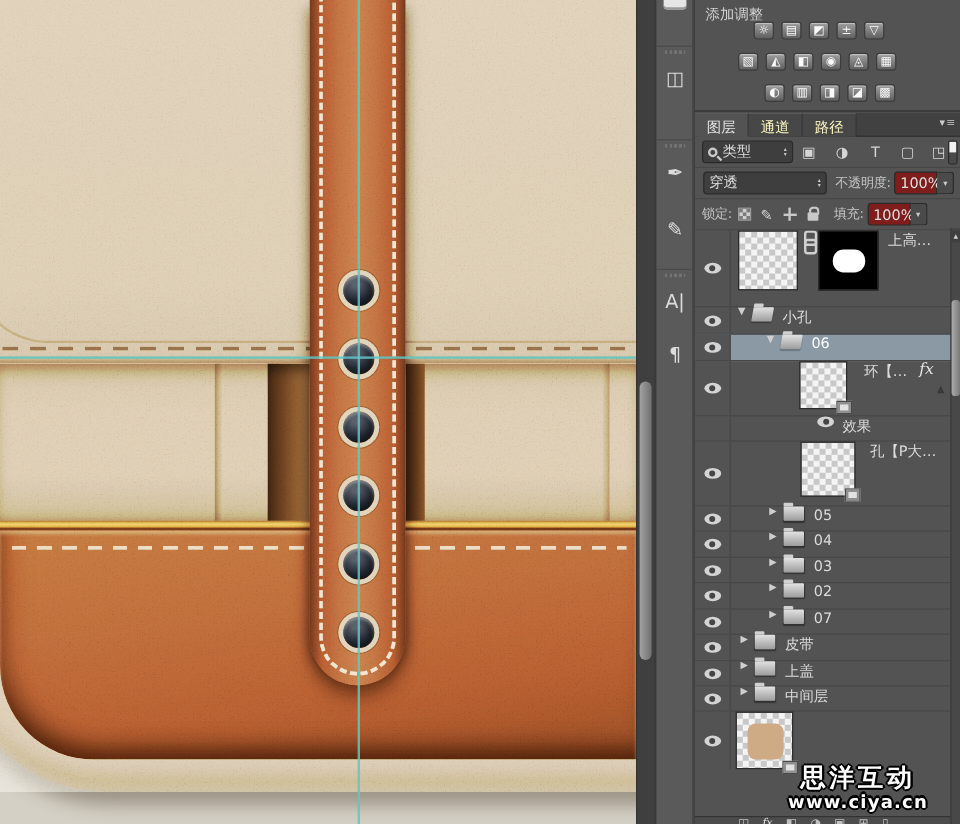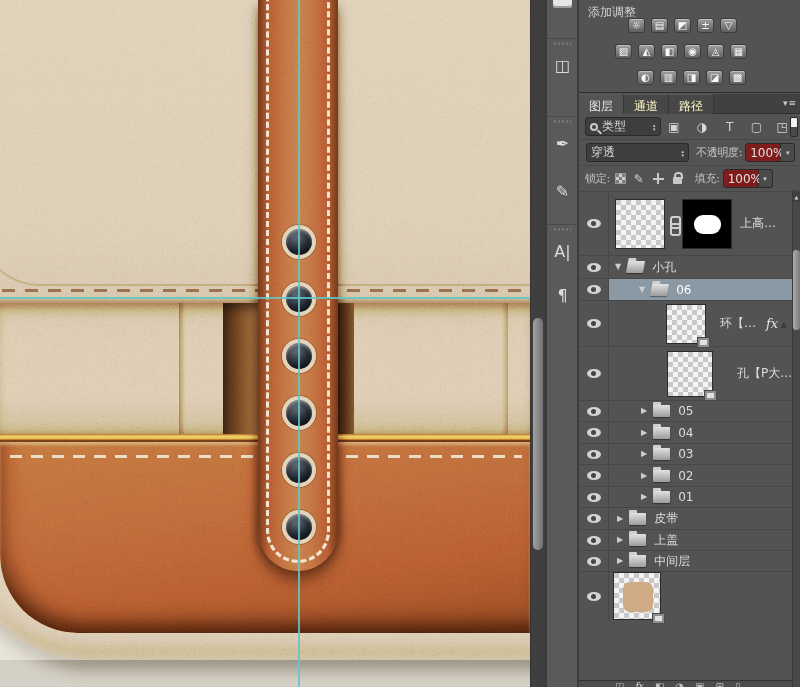--- a/index.html
+++ b/index.html
@@ -110,21 +110,21 @@
         border:1px solid #999}
   .lockicon{width:9px;height:7px;background:#c9c9c9;border-radius:1px;position:relative;margin-top:4px}
   .lockicon::before{content:"";position:absolute;top:-5px;left:1px;width:5px;height:5px;
         border:2px solid #c9c9c9;border-bottom:none;border-radius:4px 4px 0 0}
   .moveicon{width:11px;height:11px;position:relative}
   .moveicon::before{content:"";position:absolute;left:0;top:4.5px;width:11px;height:2px;background:#c9c9c9}
   .moveicon::after{content:"";position:absolute;left:4.5px;top:0;width:2px;height:11px;background:#c9c9c9}
 
   
   .list{position:absolute;left:0;top:192px;width:222px;bottom:7px;background:#535353;overflow:hidden}
-  .lr{position:relative;border-bottom:1px solid #474747;display:flex;align-items:center}
+  .lr{position:relative;border-bottom:1px solid #474747;display:flex;align-items:flex-start}
   .eyecol{width:30px;align-self:stretch;border-right:1px solid #474747;display:flex;align-items:center;
         justify-content:center;flex:none;background:#535353}
   .eye{width:14px;height:9px;background:#d4d4d4;border-radius:50%;position:relative;flex:none}
   .eye::after{content:"";position:absolute;left:4.5px;top:2px;width:5px;height:5px;background:#454545;border-radius:50%}
   .sel{background:#8b99a5}
   .sel .llabel{color:#fff}
   .tri{font-size:8px;color:#cfcfcf;flex:none;line-height:1}
   .folder{width:17px;height:12px;background:linear-gradient(#e2e2e2,#9c9c9c);border-radius:1px;
         position:relative;flex:none;box-shadow:0 1px 1px rgba(0,0,0,.4)}
   .folder::before{content:"";position:absolute;top:-3px;left:0;width:8px;height:3px;background:#d0d0d0;
@@ -323,31 +323,36 @@
             <span class="eye"></span>
           </div>
         <div class="checker" style="width:40px;height:40px;margin-left:57px">
           <span class="vbadge"></span>
         </div>
         <span class="llabel" style="margin-left:14px">环【…</span>
         <span class="fxmark" style="margin-left:10px">fx</span>
         <span class="fxchev">▲</span>
       </div>
 
+      <div class="lr" style="height:21px">
+        <div class="eyecol"></div>
+        <span class="eye" style="margin-left:72px"></span>
+        <span class="llabel" style="margin-left:7px">效果</span>
+      </div>
 
 
 
       <div class="lr" style="height:54px">
         <div class="eyecol">
             <span class="eye"></span>
           </div>
         <div class="checker" style="width:46px;height:46px;margin-left:58px">
           <span class="vbadge"></span>
         </div>
-        <span class="llabel" style="margin-left:24px">孔【P大…</span>
+        <span class="llabel" style="margin-left:12px">孔【P大…</span>
       </div>
 
       <div class="lr" style="height:21px">
         <div class="eyecol">
             <span class="eye"></span>
           </div>
         <span class="tri" style="margin-left:32px">▶</span>
         <span class="folder" style="margin-left:6px"></span>
         <span class="llabel" style="margin-left:8px">05</span>
       </div>
@@ -374,21 +379,21 @@
         <span class="tri" style="margin-left:32px">▶</span>
         <span class="folder" style="margin-left:6px"></span>
         <span class="llabel" style="margin-left:8px">02</span>
       </div>
       <div class="lr" style="height:21px">
         <div class="eyecol">
             <span class="eye"></span>
           </div>
         <span class="tri" style="margin-left:32px">▶</span>
         <span class="folder" style="margin-left:6px"></span>
-        <span class="llabel" style="margin-left:8px">01</span>
+        <span class="llabel" style="margin-left:8px">07</span>
       </div>
 
       <div class="lr" style="height:22px">
         <div class="eyecol">
             <span class="eye"></span>
           </div>
         <span class="tri" style="margin-left:8px">▶</span>
         <span class="folder" style="margin-left:6px"></span>
         <span class="llabel" style="margin-left:8px">皮带</span>
       </div>
@@ -429,14 +434,18 @@
       <span>⊞</span>
       <span>▯</span>
     </div>
 
     <div class="psb">
       <div class="psb-up">▲</div>
       <div class="psb-thumb"></div>
     </div>
   </div>
 
+  <div class="wm">
+    <div class="l1"><span>思洋互动</span></div>
+    <div class="l2"><span>www.ciya.cn</span></div>
+  </div>
 
 </div>
 
 </body></html>

